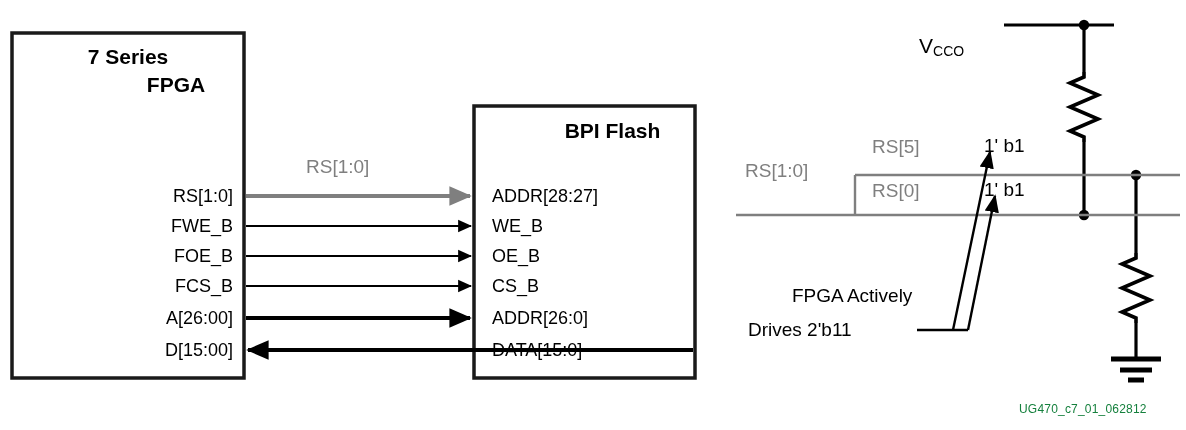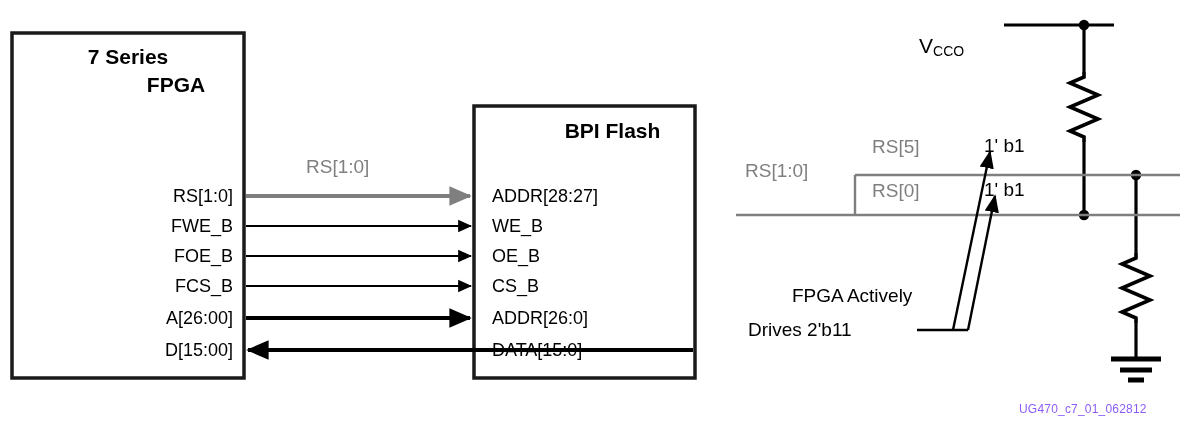--- a/index.html
+++ b/index.html
@@ -59,21 +59,21 @@
     font-size: 21px;
   }
   .vcco-lbl sub {
     font-size: 14px;
     vertical-align: baseline;
     position: relative;
     top: 3px;
   }
   .figid {
     font-size: 12px;
-    color: #8b5cf6;
+    color: #15803d;
     letter-spacing: 0.2px;
   }
 </style>
 </head>
 <body>
 
 <div id="canvas">
 
   <svg width="1186" height="430" viewBox="0 0 1186 430">
     <defs>

